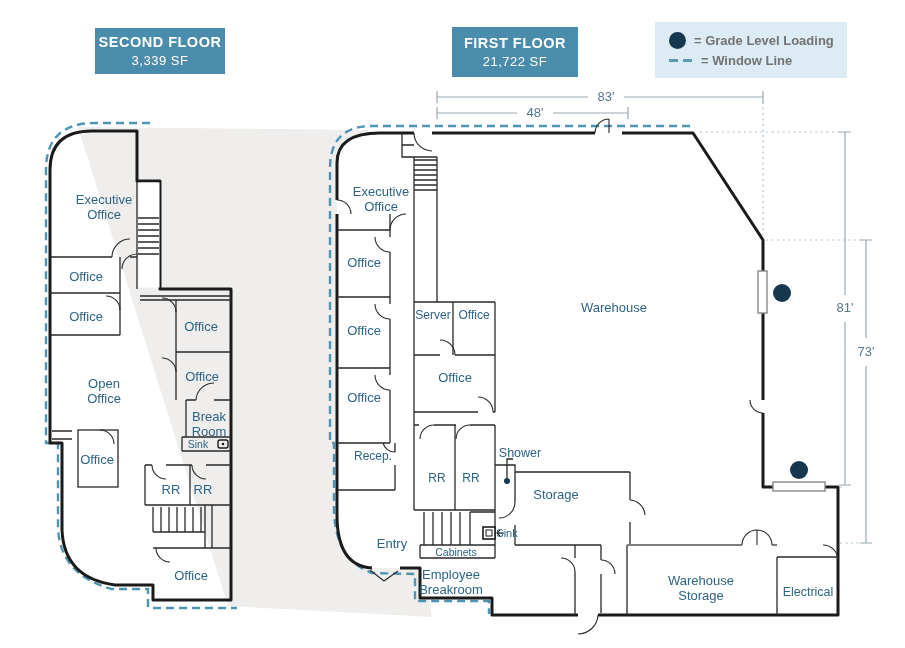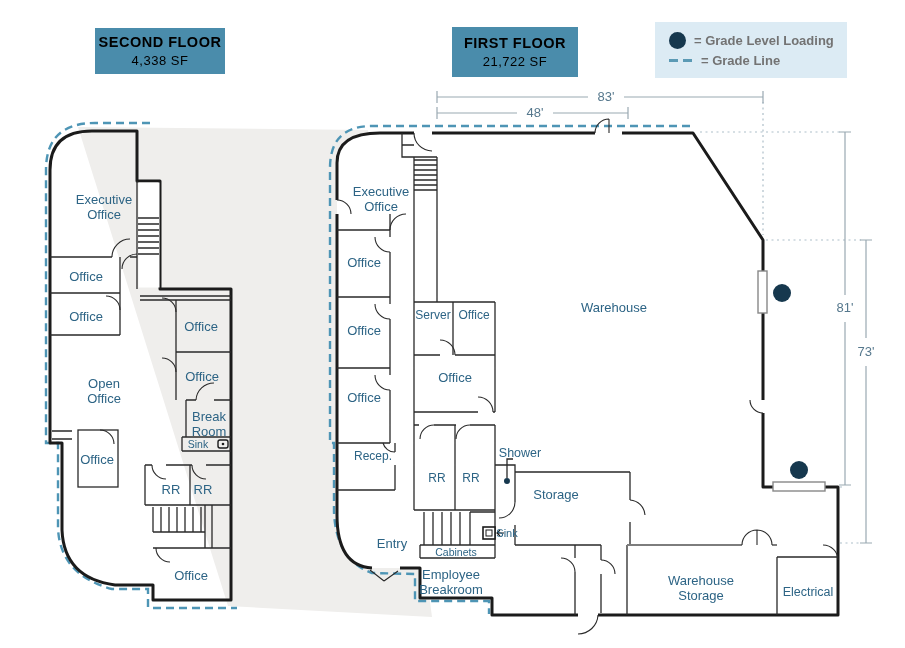--- a/index.html
+++ b/index.html
@@ -1,20 +1,20 @@
 <!DOCTYPE html>
 <html><head>
 <meta charset="utf-8">
 <style>
   html,body{margin:0;padding:0;background:#ffffff;}
   #stage{position:relative;width:905px;height:648px;background:#ffffff;overflow:hidden;
          font-family:"Liberation Sans", sans-serif;}
   #plan-svg{position:absolute;left:0;top:0;}
 
-  .badge{position:absolute;background:#4a8cab;color:#000000;text-align:center;
+  .badge{position:absolute;background:#4a8cab;color:#ffffff;text-align:center;
          display:flex;flex-direction:column;justify-content:center;gap:3px;}
   .badge .t1{font-size:14.5px;font-weight:bold;letter-spacing:.5px;}
   .badge .t2{font-size:13px;letter-spacing:.5px;}
   #badge-second{left:95px;top:28px;width:130px;height:46px;}
   #badge-first{left:452px;top:27px;width:126px;height:50px;}
 
   #legend{position:absolute;left:655px;top:22px;width:192px;height:56px;background:#dcebf4;
           display:flex;flex-direction:column;justify-content:center;gap:4px;padding-left:14px;box-sizing:border-box;}
   .legend-row{display:flex;align-items:center;gap:8px;color:#737373;font-weight:bold;font-size:13px;}
   .legend-dot{width:17px;height:17px;border-radius:50%;background:#16384e;flex:0 0 auto;}
@@ -200,33 +200,33 @@
       <path class="dim" d="M845,132 L845,295 M845,322 L845,485 M839,132 L851,132 M839,485 L851,485"></path>
       <text class="dimlbl" x="845" y="312">81'</text>
 
       <path class="dim" d="M866,240 L866,338 M866,366 L866,543 M860,240 L872,240 M860,543 L872,543"></path>
       <text class="dimlbl" x="866" y="356">73'</text>
     </g>
   </svg>
 
   <div class="badge" id="badge-second">
     <div class="t1">SECOND FLOOR</div>
-    <div class="t2">4,338 SF</div>
+    <div class="t2">3,339 SF</div>
   </div>
   <div class="badge" id="badge-first">
     <div class="t1">FIRST FLOOR</div>
     <div class="t2">21,722 SF</div>
   </div>
 
   <div id="legend">
     <div class="legend-row">
       <span class="legend-dot"></span>
       <span>= Grade Level Loading</span>
     </div>
     <div class="legend-row">
       <span class="legend-dash">
           <i></i>
           <i></i>
         </span>
-      <span>= Grade Line</span>
+      <span>= Window Line</span>
     </div>
   </div>
 </div>
 
 </body></html>

